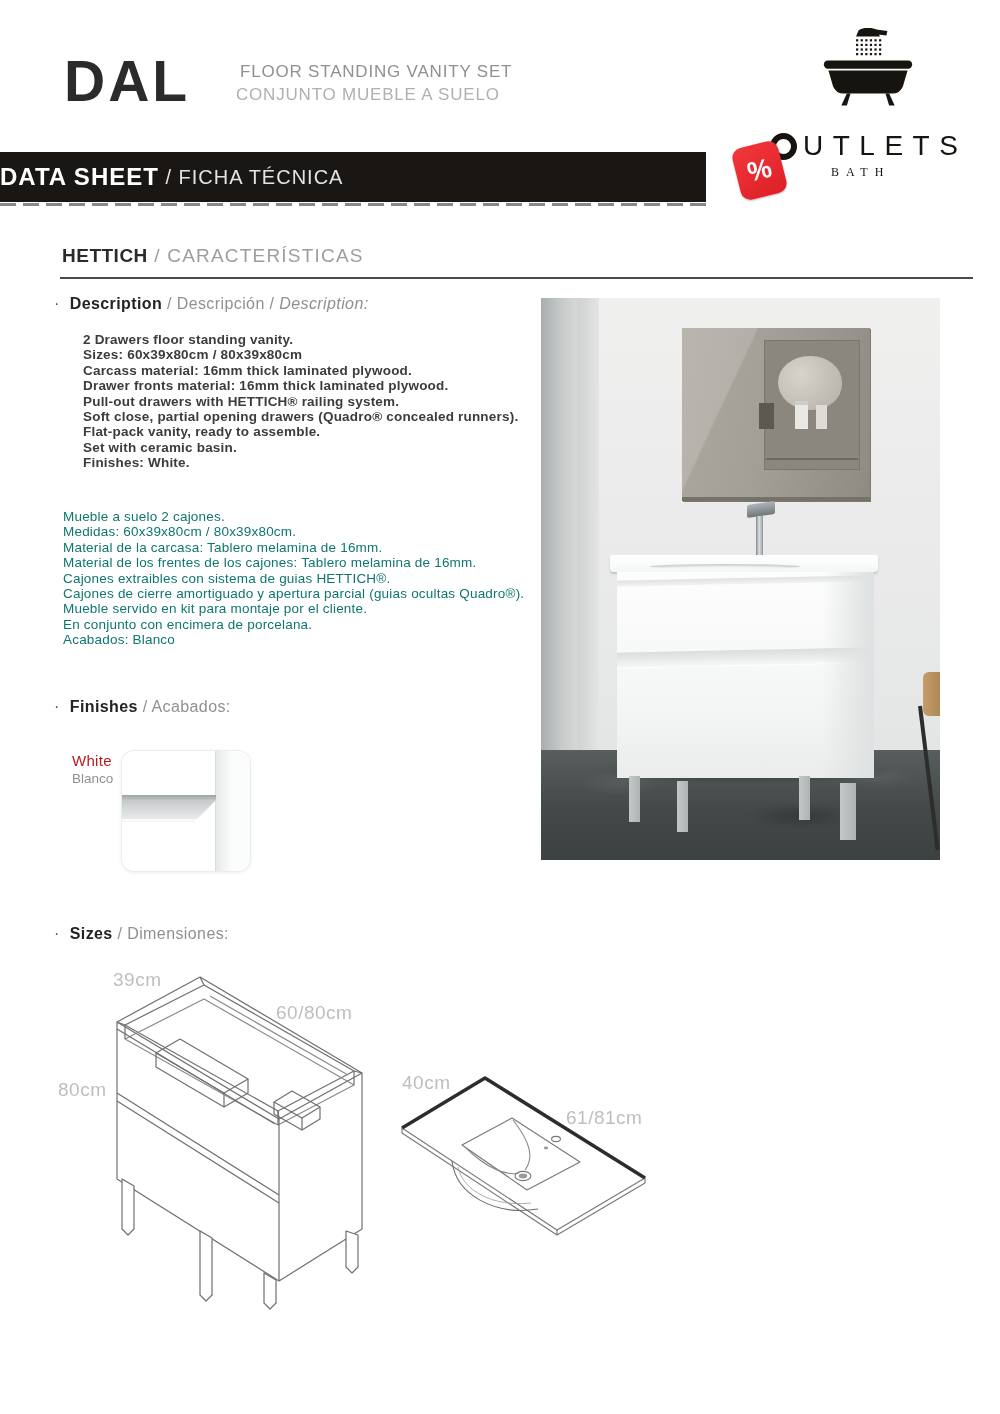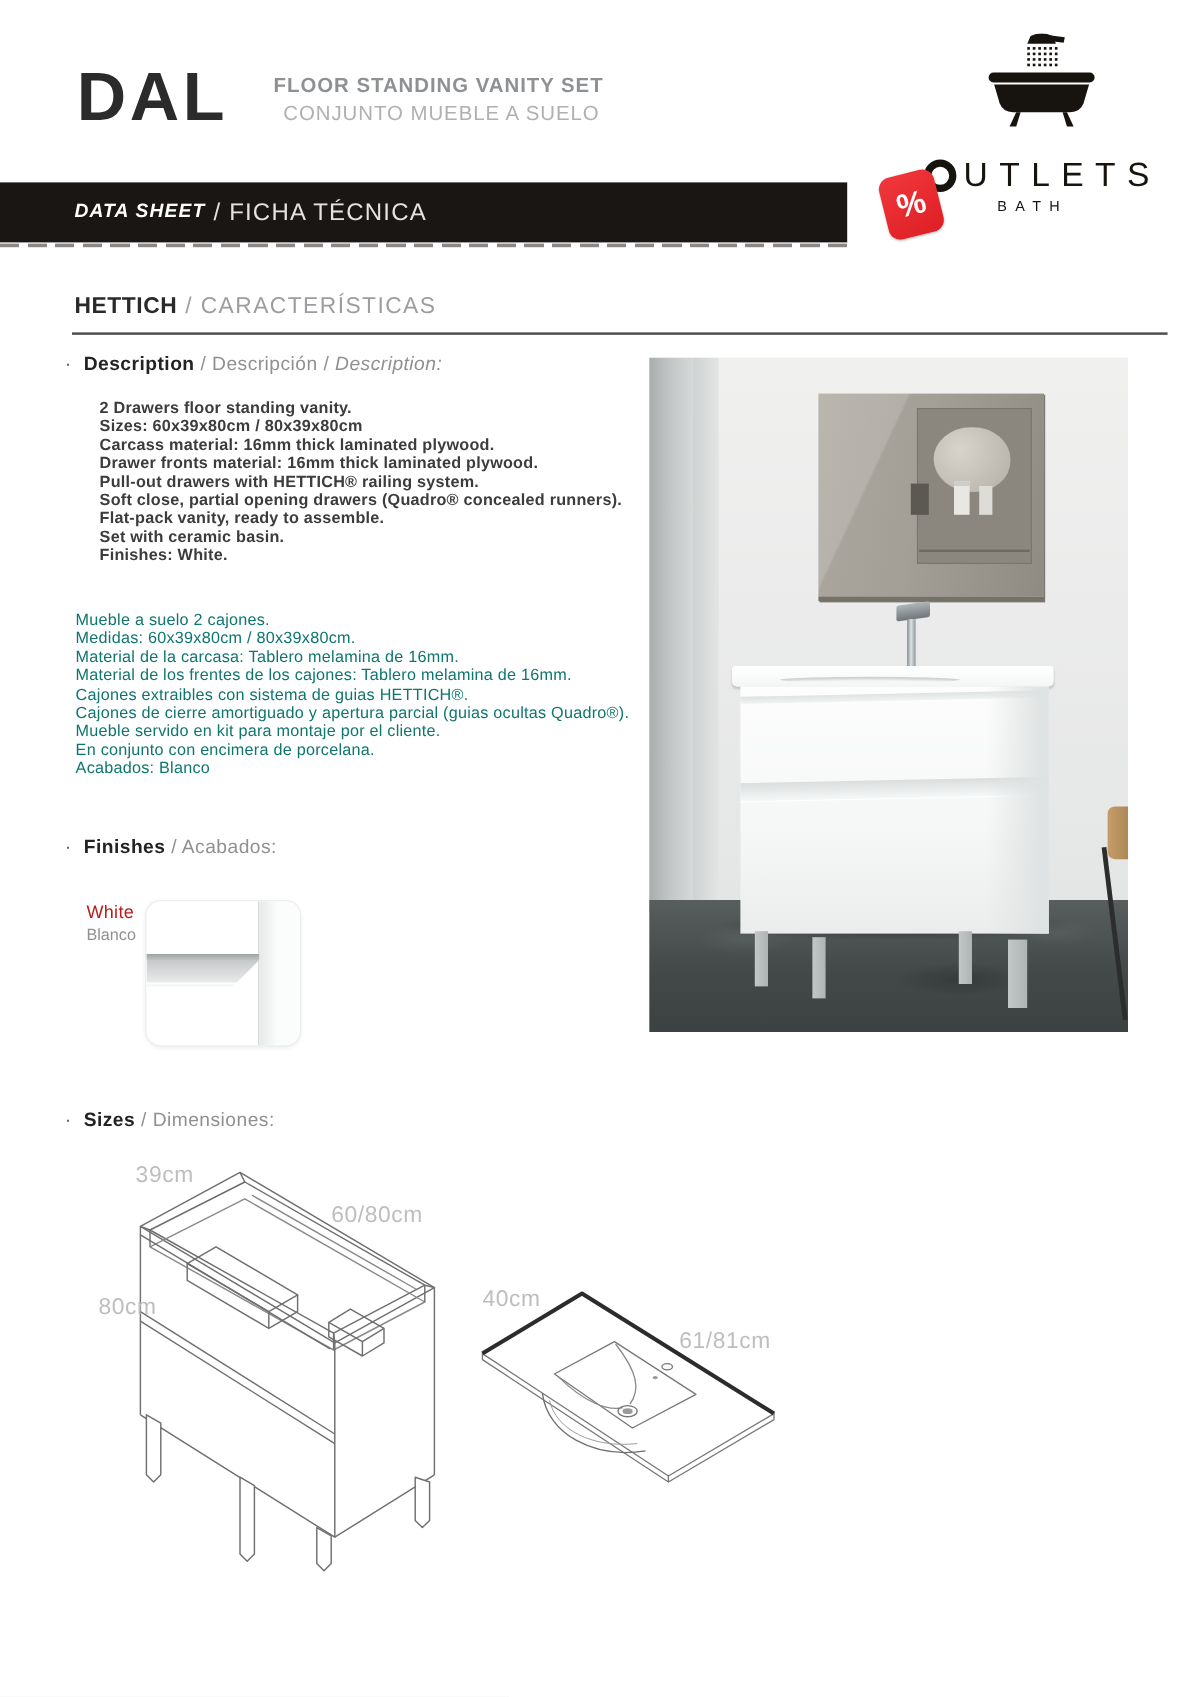--- a/index.html
+++ b/index.html
@@ -2,36 +2,36 @@
 <html><head>
 <meta charset="utf-8">
 <style>
   html,body{margin:0;padding:0;background:#f2f2f2;}
   .page{position:relative;width:1000px;height:1414px;background:#fff;margin:0 auto;
         font-family:"Liberation Sans",sans-serif;color:#2b2b2b;overflow:hidden;}
   .abs{position:absolute;}
 
   
   .product-name{left:64px;top:48px;font-size:57px;font-weight:600;letter-spacing:3px;color:#2b2b2b;}
-  .subtitle-en{left:228px;top:62px;font-size:17px;font-weight:700;letter-spacing:.8px;color:#8e9193;}
+  .subtitle-en{left:240px;top:62px;font-size:17px;font-weight:400;letter-spacing:.8px;color:#8e9193;}
   .subtitle-es{left:236px;top:85px;font-size:17px;font-weight:400;letter-spacing:.8px;color:#aeb0b2;}
   .black-bar{left:0;top:152px;width:706px;height:50px;background:#191614;display:flex;align-items:center;}
-  .black-bar .t{margin-left:62px;font-size:16px;letter-spacing:1px;color:#fff;font-weight:700;white-space:pre;font-style:italic;}
+  .black-bar .t{font-size:24px;letter-spacing:1px;color:#fff;font-weight:700;white-space:pre;}
   .black-bar .s,.black-bar .t2{font-size:20px;letter-spacing:1px;color:#e3e3e3;font-weight:300;white-space:pre;}
   .bar-frays{left:0;top:203px;width:712px;height:3px;
     background:repeating-linear-gradient(90deg,#2a2725 0 16px,transparent 16px 23px);opacity:.55;}
 
   
   .logo{left:728px;top:22px;width:262px;height:185px;}
   .logo .tub{position:absolute;left:94px;top:6px;width:92px;height:85px;}
   .brand-row{position:absolute;left:42px;top:108px;display:flex;align-items:center;}
   .ring-o{width:15px;height:15px;border:6px solid #17140f;border-radius:50%;display:inline-block;}
   .brand-rest{font-size:28px;font-weight:400;letter-spacing:9.5px;color:#17140f;margin-left:6px;
               font-family:"Liberation Sans",sans-serif;}
-  .brand-sub{position:absolute;left:103px;top:143px;font-size:12px;font-weight:500;letter-spacing:7px;color:#17140f;}
+  .brand-sub{position:absolute;left:103px;top:143px;font-size:12px;font-weight:500;letter-spacing:7px;color:#17140f;font-family:Liberation Serif, serif;}
   .percent-tag{position:absolute;left:8px;top:122px;width:47px;height:53px;background:linear-gradient(160deg,#f1373c,#de1f26);
                border-radius:10px;transform:rotate(-14deg);display:flex;align-items:center;justify-content:center;
                box-shadow:0 1px 2px rgba(0,0,0,.25);}
   .percent-tag span{color:#fff;font-size:27px;font-weight:700;}
 
   
   .features-title{left:62px;top:245px;font-size:19px;letter-spacing:.5px;}
   .features-title .en{font-weight:700;color:#2a2a2a;}
   .features-title .sep,.features-title .es{font-weight:400;color:#9b9da0;letter-spacing:1.2px;white-space:pre;}
   .rule{left:60px;top:277px;width:913px;height:2px;background:#4b4b4b;}
@@ -112,21 +112,21 @@
   .leg.l4{left:299px;top:485px;width:16px;height:57px;}
   .chair-wood{position:absolute;left:382px;top:374px;width:20px;height:44px;border-radius:6px 0 0 6px;
           background:linear-gradient(90deg,#c59d6c,#a9854f);}
   .chair-leg{position:absolute;left:377px;top:408px;width:4px;height:145px;background:#2c2d2d;transform:rotate(-7deg);transform-origin:top;}
 
   
   .sizes-head{left:54px;top:925px;}
   .dim-label{font-size:19px;color:#bdbebf;letter-spacing:.5px;}
   .lab-39{left:113px;top:969px;}
   .lab-6080{left:276px;top:1002px;}
-  .lab-80{left:58px;top:1079px;margin-left:24px;}
+  .lab-80{left:58px;top:1079px;}
   .lab-40{left:402px;top:1072px;}
   .lab-6181{left:566px;top:1097px;margin-top:10px;}
   .cab-svg{left:60px;top:963px;}
   .basin-svg{left:395px;top:1063px;}
 </style>
 </head>
 <body>
 
 <div class="page">
 

